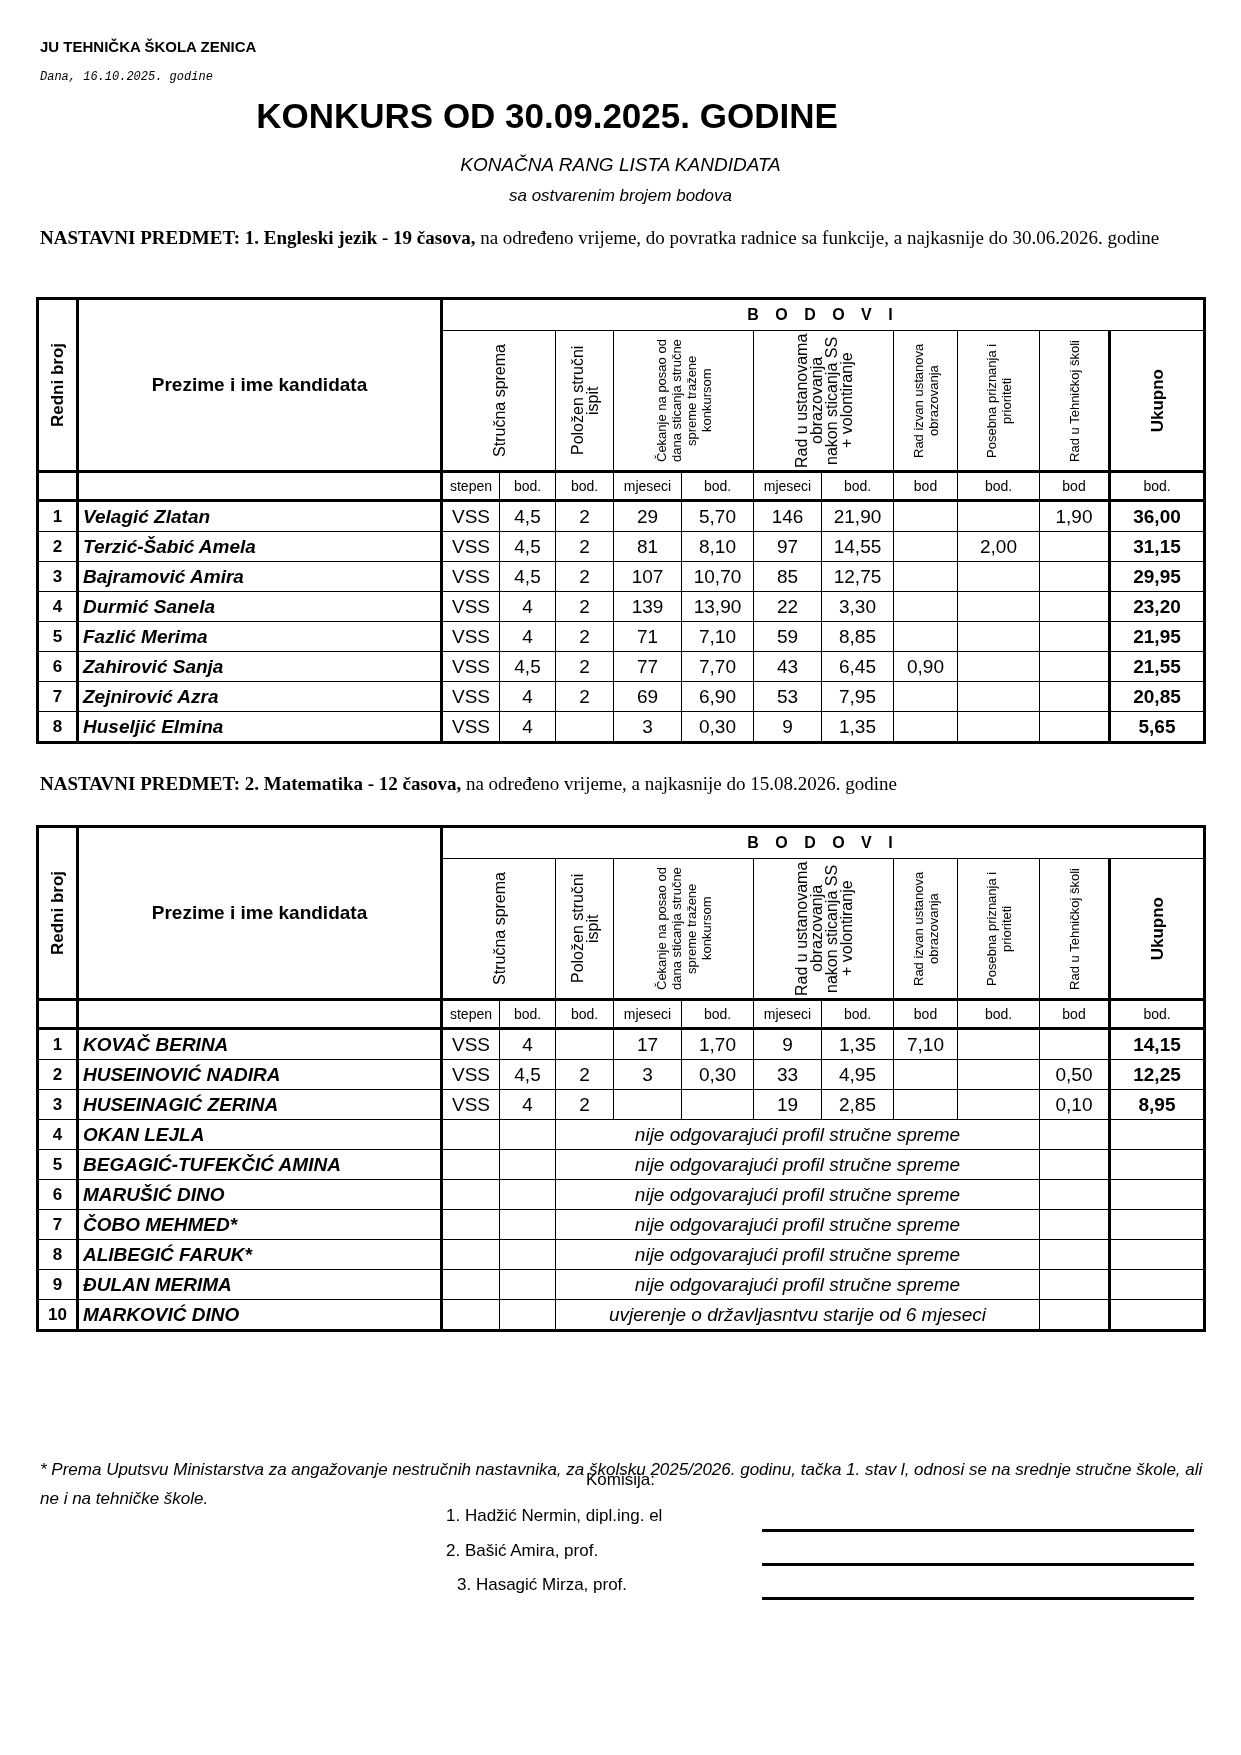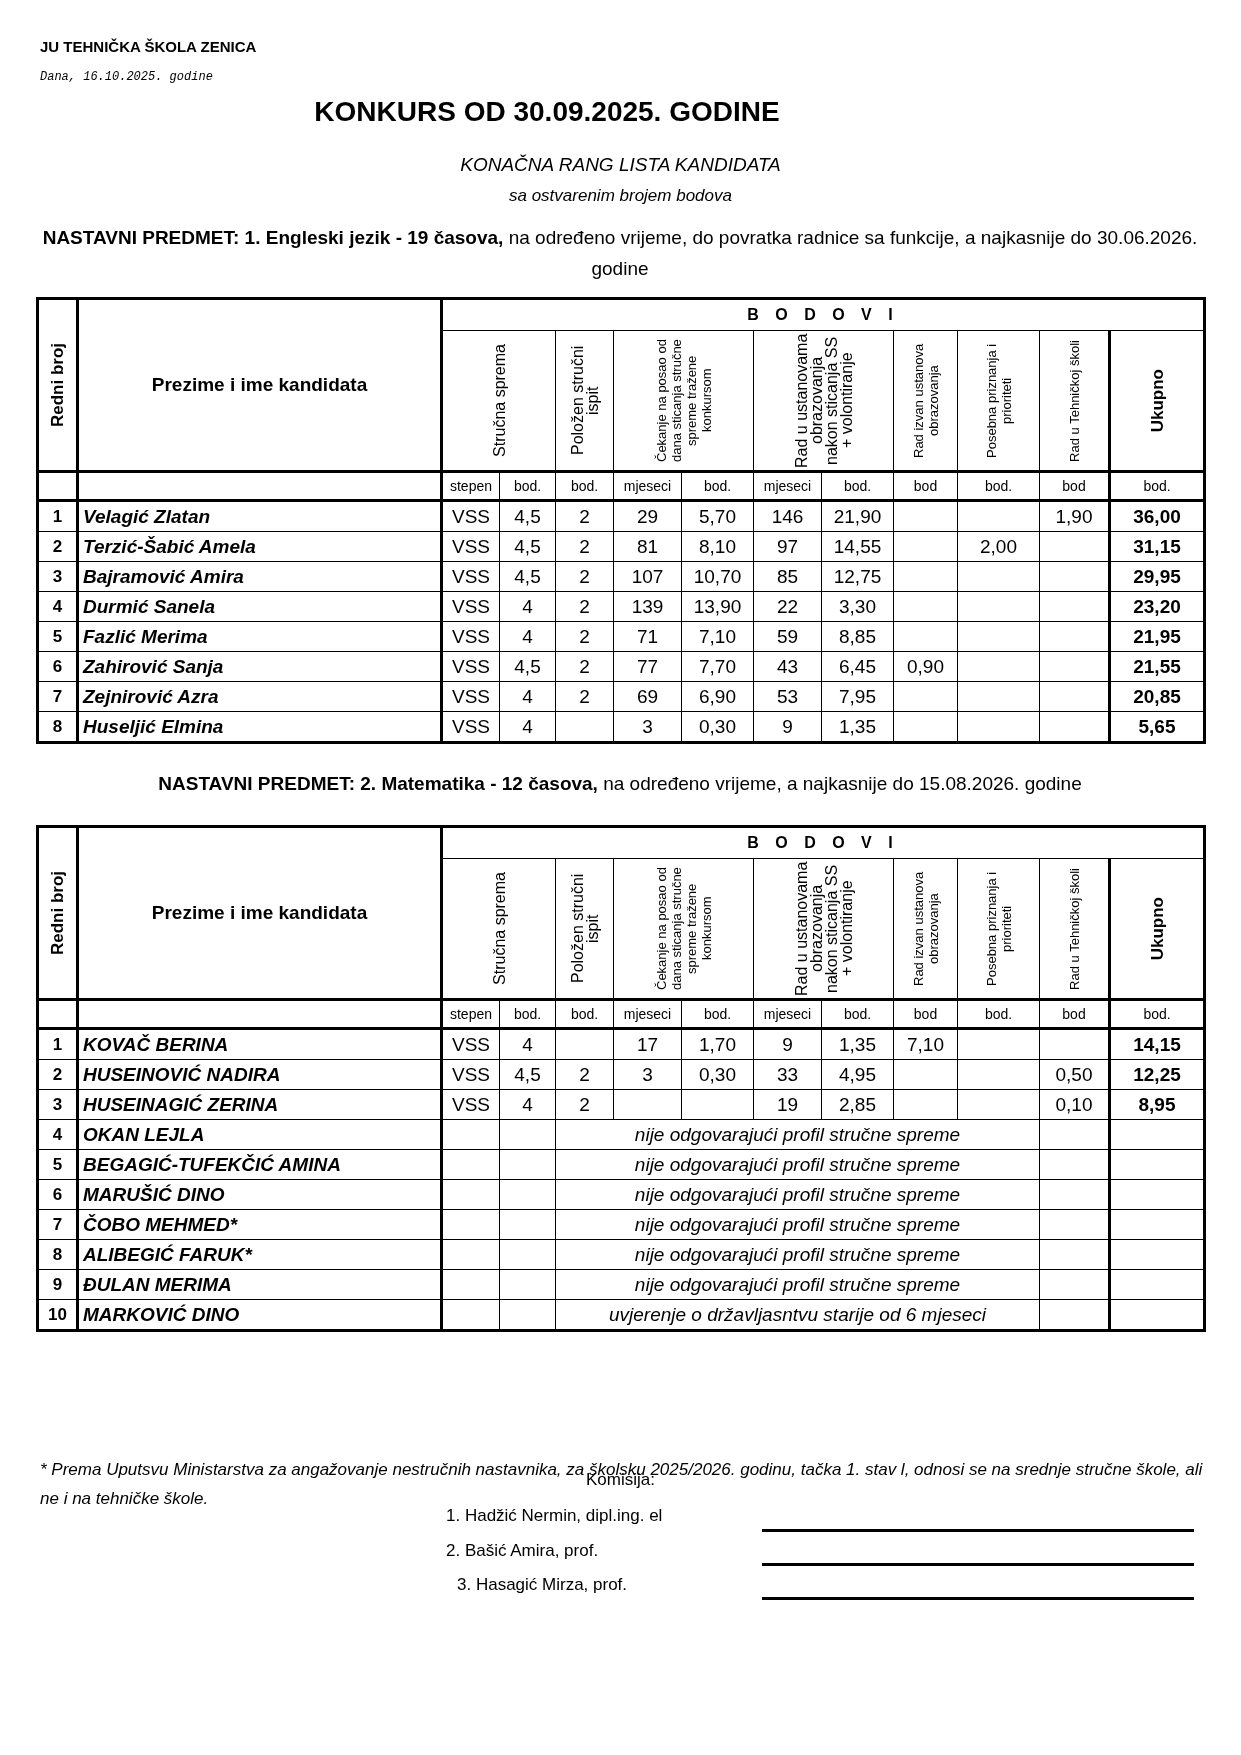--- a/index.html
+++ b/index.html
@@ -1,23 +1,23 @@
 <!DOCTYPE html>
 <html><head>
 <meta charset="utf-8">
 <style>
   html, body { margin: 0; padding: 0; background: #fff; }
   body { width: 1241px; height: 1755px; position: relative; font-family: "Liberation Sans", sans-serif; color: #000; overflow: hidden; }
   .abs { position: absolute; }
   .school { left: 40px; top: 38px; font-weight: bold; font-size: 15px; }
   .date { left: 40px; top: 70px; font-style: italic; font-size: 12px; font-family: Liberation Mono, monospace; }
-  .title { left: 0; width: 1094px; top: 96px; text-align: center; font-weight: bold; font-size: 28px; }
+  .title { left: 0; width: 1094px; top: 96px; text-align: center; font-weight: bold; font-size: 35px; }
   .sub1 { left: 0; width: 1241px; top: 154px; text-align: center; font-style: italic; font-size: 19px; }
   .sub2 { left: 0; width: 1241px; top: 186px; text-align: center; font-style: italic; font-size: 17px; }
-  .subject { left: 40px; width: 1160px; text-align: center; font-size: 19px; line-height: 31px; }
+  .subject { left: 40px; width: 1160px; font-size: 19px; line-height: 31px; font-family: Liberation Serif, serif; }
   .subject b { font-weight: bold; }
 
   table.rank { position: absolute; left: 36px; width: 1167px; border-collapse: collapse; border: 3px solid #000; table-layout: fixed; }
   table.rank td, table.rank th { border: 1px solid #000; padding: 0; text-align: center; font-weight: normal; font-size: 19px; overflow: hidden; }
   .bodovi { font-weight: bold !important; letter-spacing: 6px; font-size: 16px !important; height: 30px; }
   .vert { writing-mode: vertical-rl; transform: rotate(180deg); font-size: 13px; line-height: 15px; margin: 0 auto; max-height: 135px; text-align: center; }
   .vert.big { font-size: 16px; }
   .vert.bold { font-weight: bold; font-size: 17px; }
   .hdr-main { font-weight: bold !important; font-size: 19px; }
   .units td { font-size: 14px !important; height: 26px; margin-top: 11px; }

